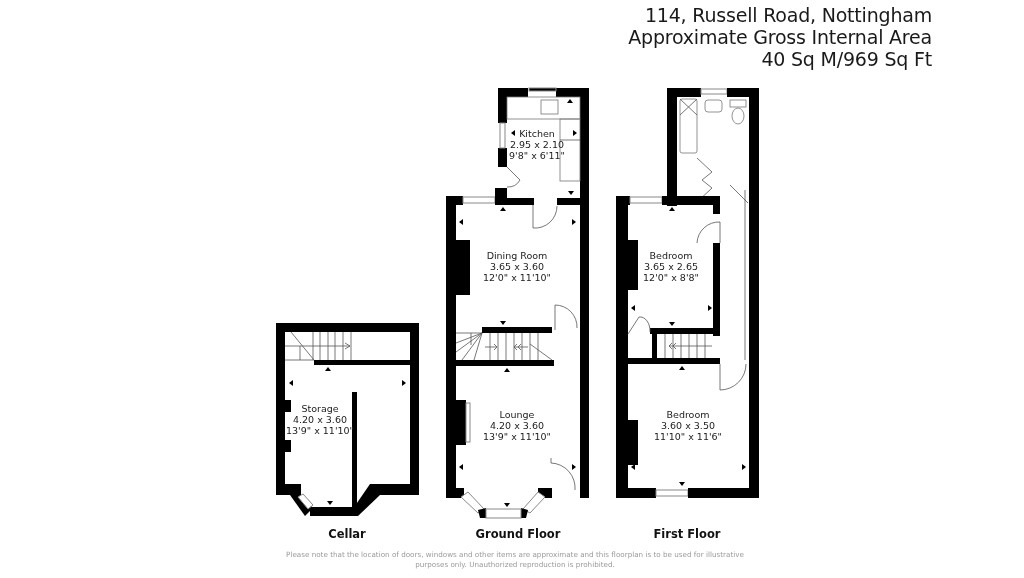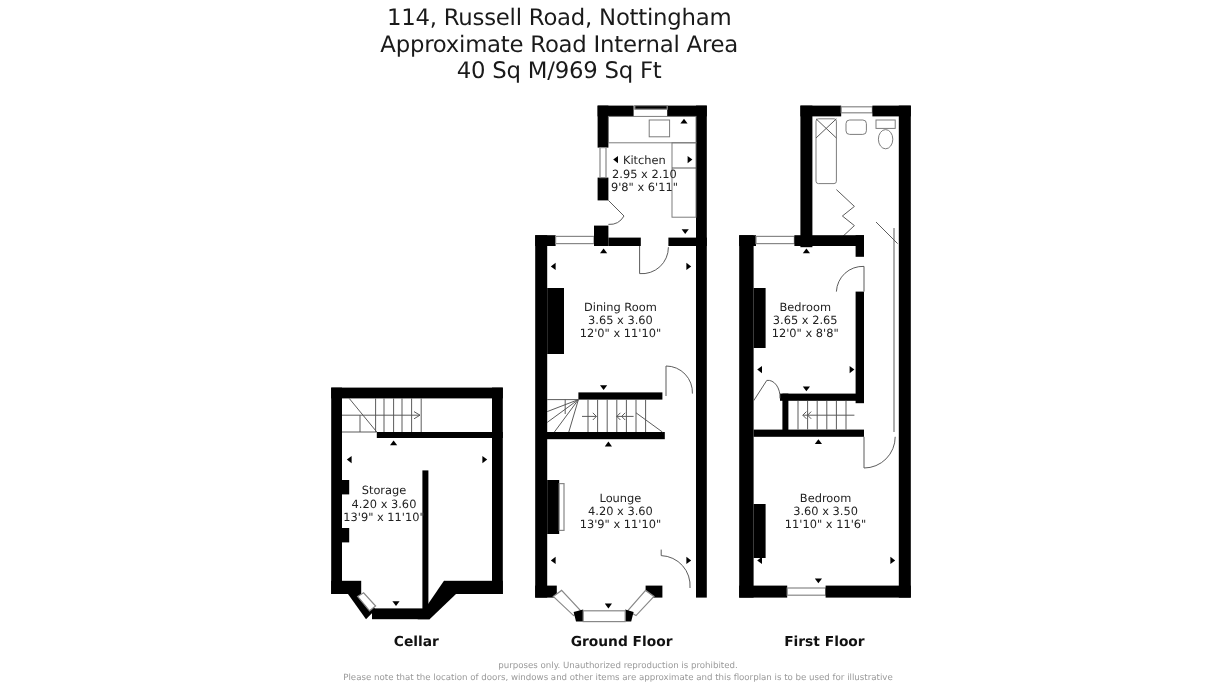--- a/index.html
+++ b/index.html
@@ -1,33 +1,33 @@
 <!DOCTYPE html>
 <html><head>
 <meta charset="utf-8">
 <style>
   html, body { margin:0; padding:0; background:#ffffff; }
   body { width:1024px; height:578px; position:relative; overflow:hidden; font-family:"DejaVu Sans", sans-serif; color:#222; }
-  .title-block { position:absolute; left:0; top:4px; width:932px; text-align:center; }
+  .title-block { position:absolute; left:0; top:4px; width:932px; text-align:right; }
   .title-line { font-family:"DejaVu Sans", sans-serif; font-size:19px; line-height:22px; color:#1a1a1a; letter-spacing:-0.2px; }
   svg.plan { position:absolute; left:0; top:0; }
   .room-label { font-family:"DejaVu Sans", sans-serif; font-size:9.5px; fill:#222; text-anchor:middle; }
   .floor-label { font-family:"DejaVu Sans", sans-serif; font-size:11.5px; font-weight:bold; fill:#111; text-anchor:middle; }
   .disclaimer { position:absolute; left:270px; top:550px; width:490px; text-align:center; font-size:7.2px; line-height:10px; color:#9a9a9a; }
   .wall { fill:#000; }
   .thin { stroke:#555; stroke-width:0.8; fill:none; }
   .win { fill:#fff; stroke:#888; stroke-width:1; }
   .arrow { fill:#000; }
 </style>
 </head>
 <body>
 
 <div class="title-block">
   <div class="title-line">114, Russell Road, Nottingham</div>
-  <div class="title-line">Approximate Road Internal Area</div>
+  <div class="title-line">Approximate Gross Internal Area</div>
   <div class="title-line">40 Sq M/969 Sq Ft</div>
 </div>
 
 <svg class="plan" width="1024" height="578" viewBox="0 0 1024 578">
 
   <g>
 
     <rect class="wall" x="276" y="323" width="143" height="9"></rect>
     <rect class="wall" x="276" y="323" width="9" height="172"></rect>
     <rect class="wall" x="410" y="323" width="9" height="172"></rect>
@@ -225,15 +225,15 @@
     <text class="room-label" x="671" y="270">3.65 x 2.65</text>
     <text class="room-label" x="671" y="281">12'0" x 8'8"</text>
     <text class="room-label" x="688" y="418">Bedroom</text>
     <text class="room-label" x="688" y="429">3.60 x 3.50</text>
     <text class="room-label" x="688" y="440">11'10" x 11'6"</text>
     <text class="floor-label" x="687" y="538">First Floor</text>
   </g>
 </svg>
 
 <div class="disclaimer">
+  <div>Please note that the location of doors, windows and other items are approximate and this floorplan is to be used for illustrative</div>
   <div>purposes only. Unauthorized reproduction is prohibited.</div>
-  <div>Please note that the location of doors, windows and other items are approximate and this floorplan is to be used for illustrative</div>
 </div>
 
 </body></html>

